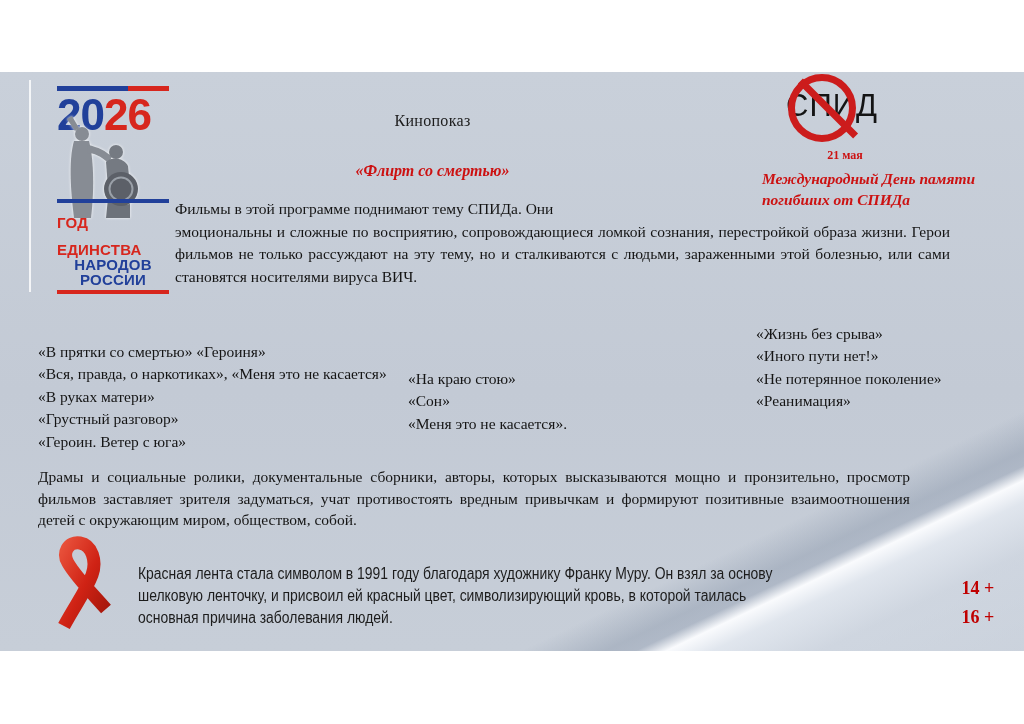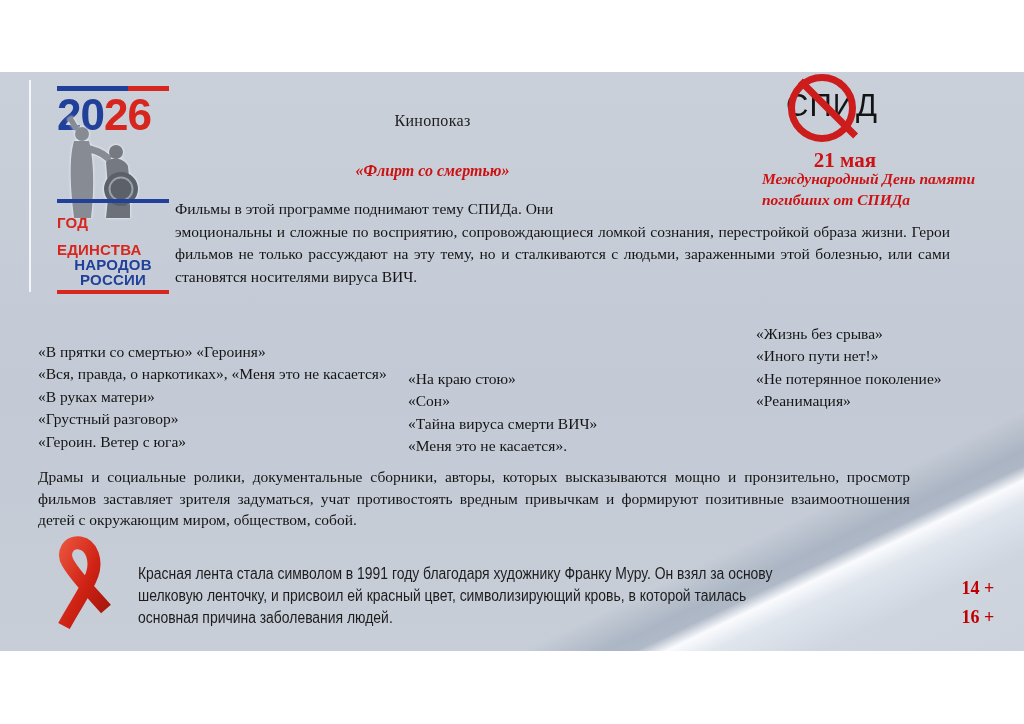--- a/index.html
+++ b/index.html
@@ -40,21 +40,21 @@
 
   
   .aids-text{left:786px;top:14px;width:120px;font-family:"Liberation Sans",sans-serif;
              font-size:31px;line-height:40px;color:#141414;letter-spacing:1px;}
   .ring{left:788px;top:2px;width:68px;height:68px;border:7px solid #cc1c1c;border-radius:50%;
         box-sizing:border-box;}
   .ring .slash{position:absolute;left:-6px;top:50%;width:78px;height:7px;margin-top:-3.5px;
                background:#cc1c1c;transform:rotate(45deg);}
 
   
-  .mem-date{left:780px;top:76px;width:130px;text-align:center;font-size:21px;font-weight:700;color:#cc1212;}
+  .mem-date{left:780px;top:76px;width:130px;text-align:center;font-size:12px;font-weight:700;color:#cc1212;}
   .mem-title{left:762px;top:96px;width:220px;font-size:15.5px;line-height:21px;
              font-weight:700;font-style:italic;color:#cc1212;}
 
   
   .preline{white-space:pre-line;}
   .intro{left:175px;top:126px;width:775px;font-size:15.5px;line-height:22.6px;text-align:justify;}
   .films{font-size:15.5px;line-height:22.4px;}
   .films-left{left:38px;top:269px;width:360px;}
   .films-center{left:408px;top:296px;width:260px;}
   .films-right{left:756px;top:251px;width:250px;}
@@ -133,21 +133,20 @@
     <div class="abs films films-left">
         <div>«В прятки со смертью» «Героиня»</div>
         <div>«Вся, правда, о наркотиках», «Меня это не касается»</div>
         <div>«В руках матери»</div>
         <div>«Грустный разговор»</div>
         <div>«Героин. Ветер с юга»</div>
       </div>
     <div class="abs films films-center">
         <div>«На краю стою»</div>
         <div>«Сон»</div>
-        <div>«Тайна вируса смерти ВИЧ»</div>
         <div>«Меня это не касается».</div>
       </div>
     <div class="abs films films-right">
         <div>«Жизнь без срыва»</div>
         <div>«Иного пути нет!»</div>
         <div>«Не потерянное поколение»</div>
         <div>«Реанимация»</div>
       </div>
 
     <div class="abs summary">Драмы и социальные ролики, документальные сборники, авторы, которых высказываются мощно и пронзительно, просмотр фильмов заставляет зрителя задуматься, учат противостоять вредным привычкам и формируют позитивные взаимоотношения детей с окружающим миром, обществом, собой.</div>

